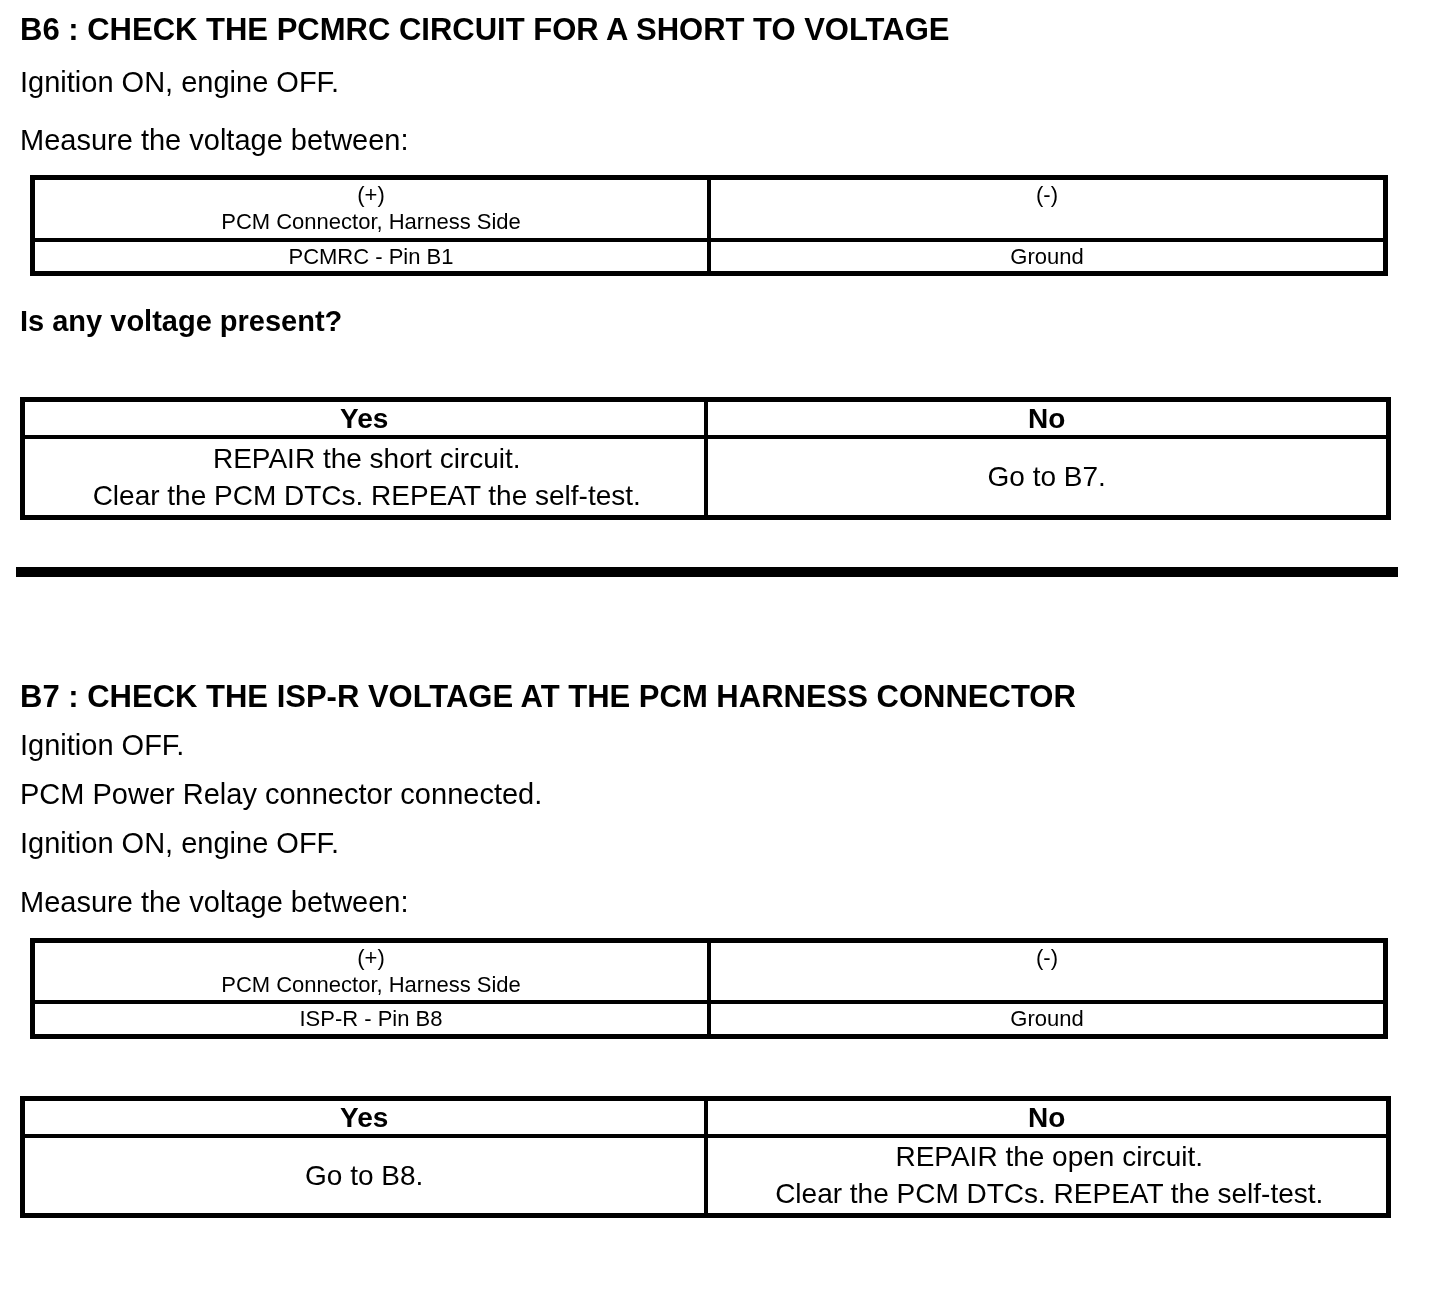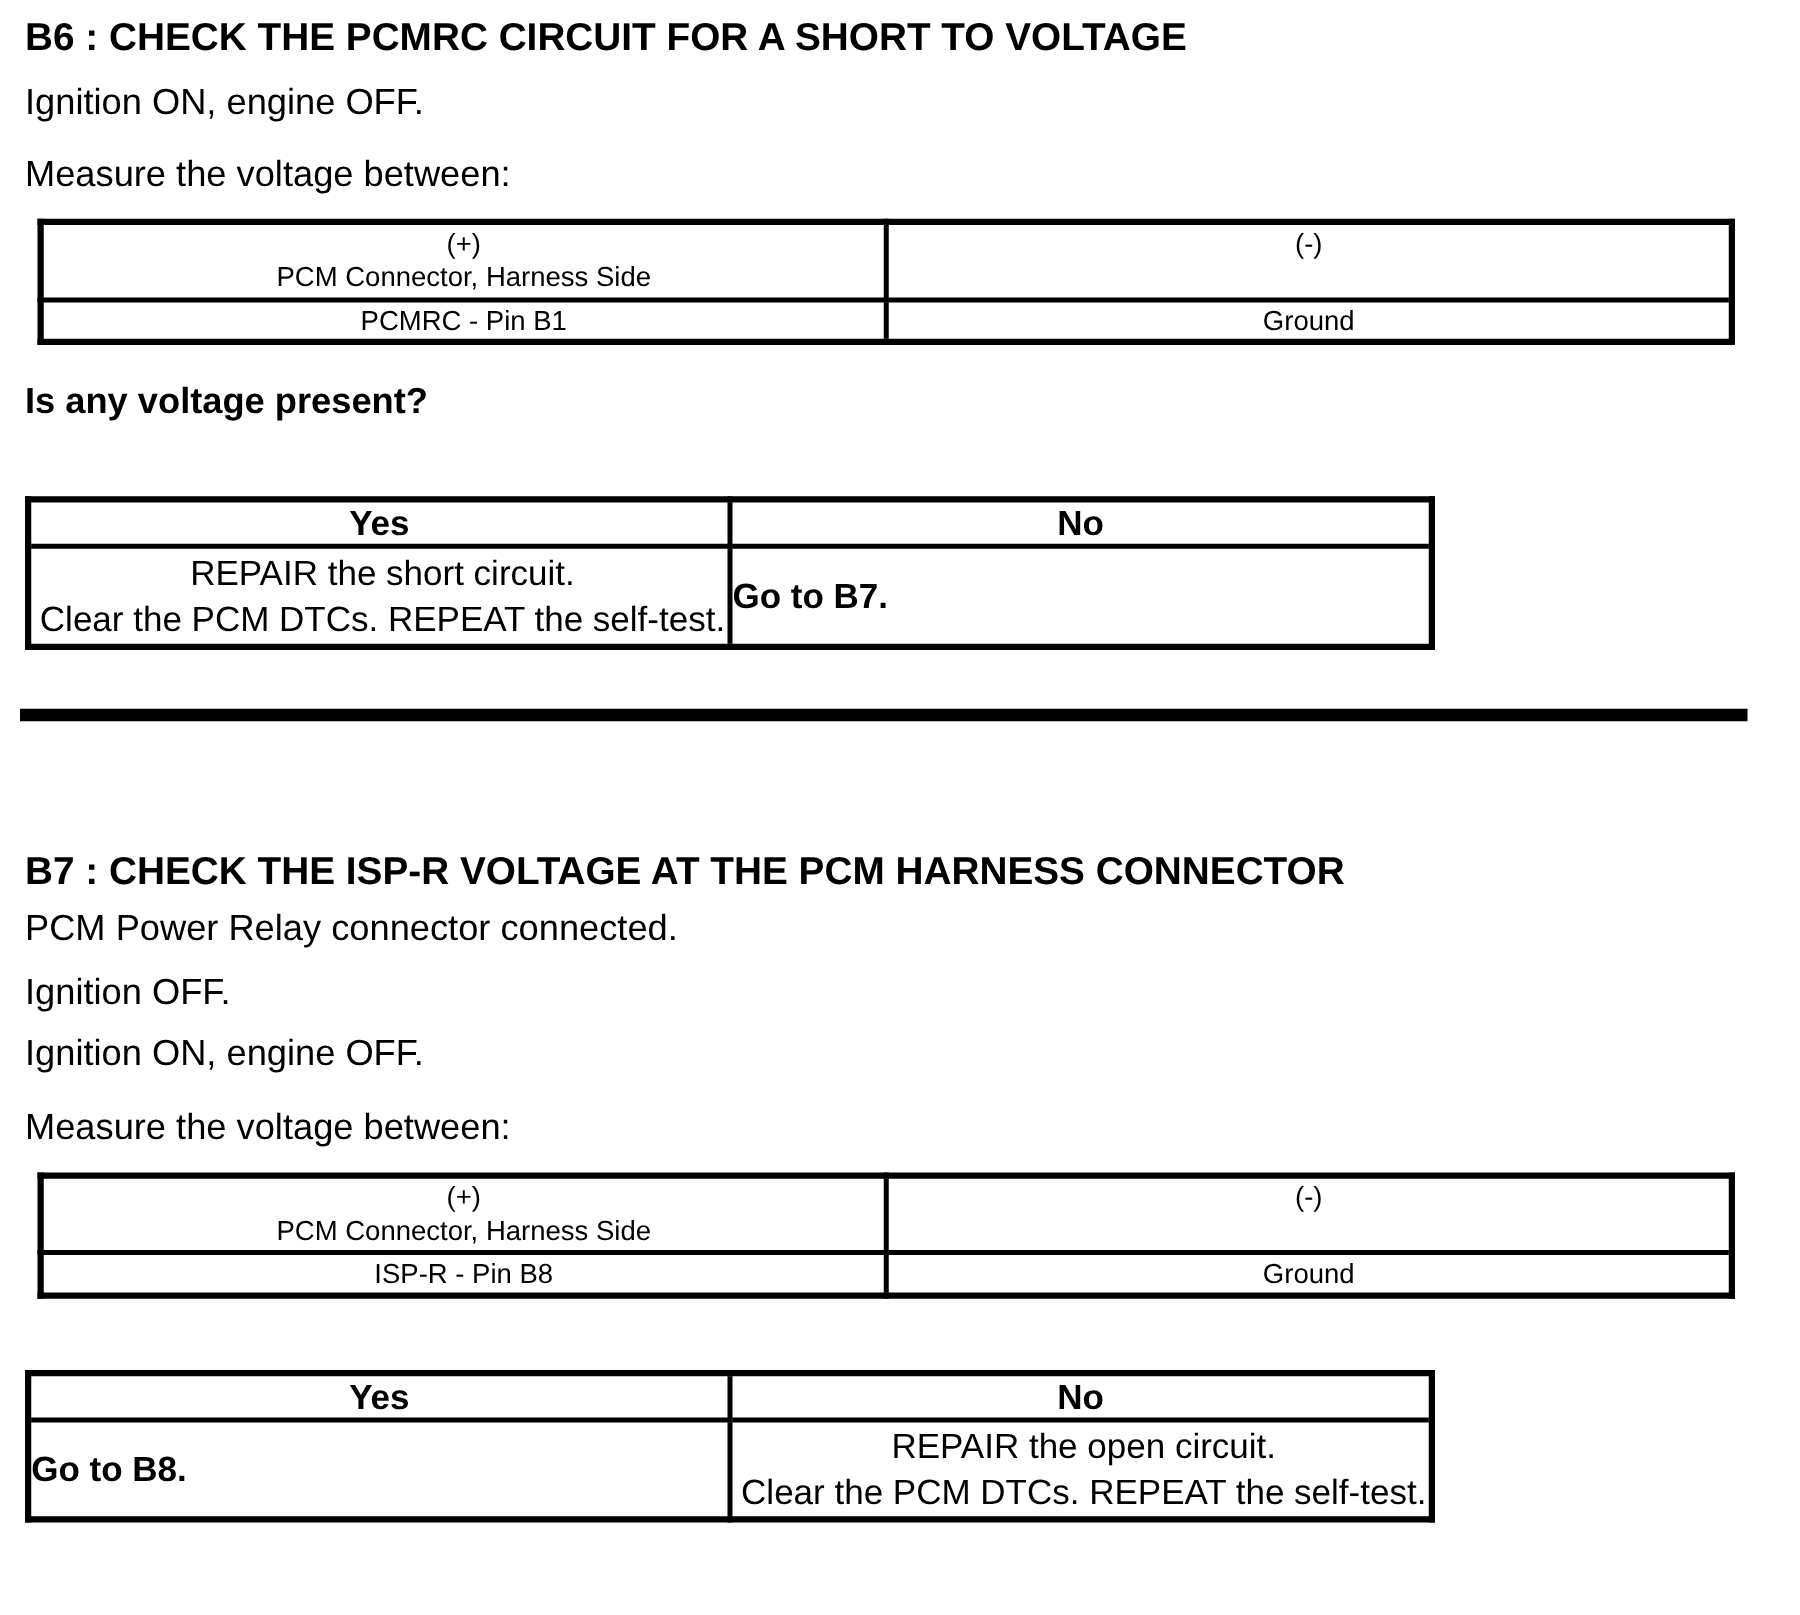--- a/index.html
+++ b/index.html
@@ -54,21 +54,21 @@
     font-size: 22px;
     line-height: 27px;
     background: #fff;
   }
   .measure tr.hdr td { height: 62px; vertical-align: top; padding-top: 1px; }
   .measure tr.val td { height: 34px; vertical-align: middle; margin-top: 16px; }
 
   
   .decision {
     margin-left: 20px;
-    width: 1128px;
+    width: 1371px;
     border: 5px solid #000;
   }
   .decision th {
     border: 4px solid #000;
     width: 50%;
     height: 37px;
     text-align: center;
     vertical-align: middle;
     font-size: 28px;
     line-height: 33px;
@@ -78,21 +78,21 @@
   .decision td {
     border: 4px solid #000;
     width: 50%;
     height: 80px;
     vertical-align: middle;
     font-size: 28px;
     line-height: 37px;
     background: #fff;
   }
   .decision td.cell-left { text-align: center; padding-left: 5px; }
-  .decision td.cell-center { text-align: left; font-weight: bold; }
+  .decision td.cell-center { text-align: center; }
 
   .rule {
     height: 10px;
     width: 1382px;
     margin-left: 16px;
     background: #000;
   }
 
   
   .mt-b6-heading      { margin-top: 16px; }
@@ -156,22 +156,22 @@
         </tr>
       </tbody>
     </table>
   </div>
 
   <div class="rule mt-divider"></div>
 
   <div class="section">
     <div class="heading mt-b7-heading">B7 : CHECK THE ISP-R VOLTAGE AT THE PCM HARNESS CONNECTOR</div>
 
+    <p class="body-line mt-b7-step0">Ignition OFF.</p>
     <p class="body-line mt-b7-step">PCM Power Relay connector connected.</p>
-    <p class="body-line mt-b7-step0">Ignition OFF.</p>
     <p class="body-line mt-b7-step">Ignition ON, engine OFF.</p>
     <p class="body-line mt-b7-step3">Measure the voltage between:</p>
 
     <table class="measure mt-b7-measure">
       <tbody>
         <tr class="hdr">
           <td>
             <div>(+)</div>
             <div>PCM Connector, Harness Side</div>
           </td>

